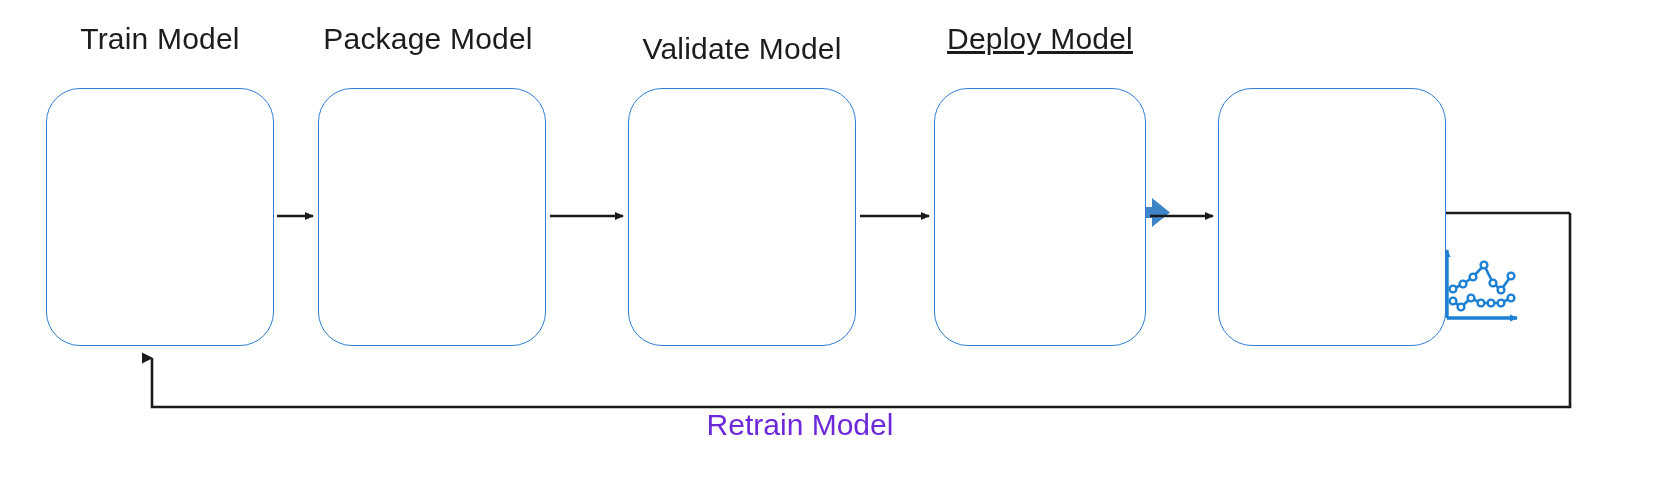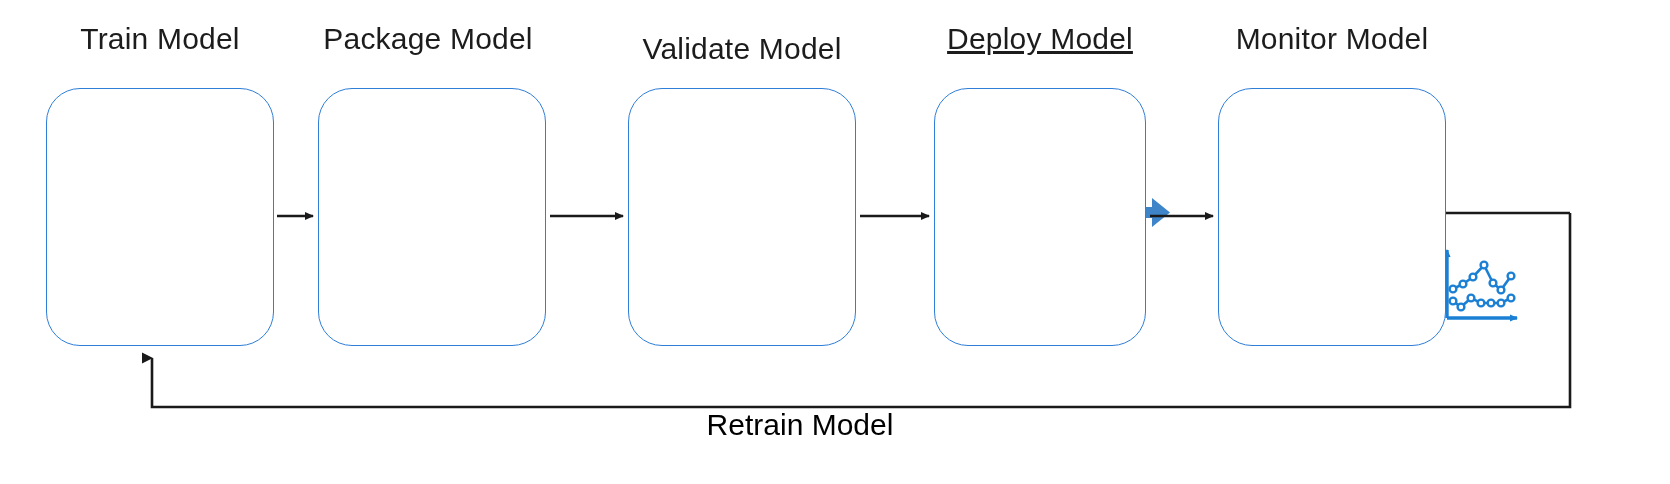--- a/index.html
+++ b/index.html
@@ -20,21 +20,21 @@
     color:#1c1c1c;
     letter-spacing:0.2px;
     white-space:nowrap;
     transform:translateX(-50%);
   }
   .loop-label{
     position:absolute;
     text-align:center;
     font-size:30px;
     font-weight:400;
-    color:#000000;
+    color:#6d28d9;
     white-space:nowrap;
     transform:translateX(-50%);
   }
   .card{
     position:absolute;
     border:1.6px solid #2f7ed8;
     border-radius:34px;
     background:#ffffff;
     box-sizing:border-box;
   }
@@ -288,17 +288,16 @@
   <div class="card" style="left:46px;top:88px;width:228px;height:258px;"></div>
   <div class="card" style="left:318px;top:88px;width:228px;height:258px;"></div>
   <div class="card" style="left:628px;top:88px;width:228px;height:258px;"></div>
   <div class="card" style="left:934px;top:88px;width:212px;height:258px;"></div>
   <div class="card" style="left:1218px;top:88px;width:228px;height:258px;"></div>
 
   <div class="step-title" style="left:160px;top:22px;">Train Model</div>
   <div class="step-title" style="left:428px;top:22px;">Package Model</div>
   <div class="step-title" style="left:742px;top:32px;">Validate Model</div>
   <div class="step-title" style="left:1040px;top:22px;text-decoration:underline;">Deploy Model</div>
-  <div class="step-title" style="left:1332px;top:22px;">Monitor Model</div>
 
   <div class="loop-label" style="left:800px;top:408px;">Retrain Model</div>
 
 </div>
 
 </body></html>

